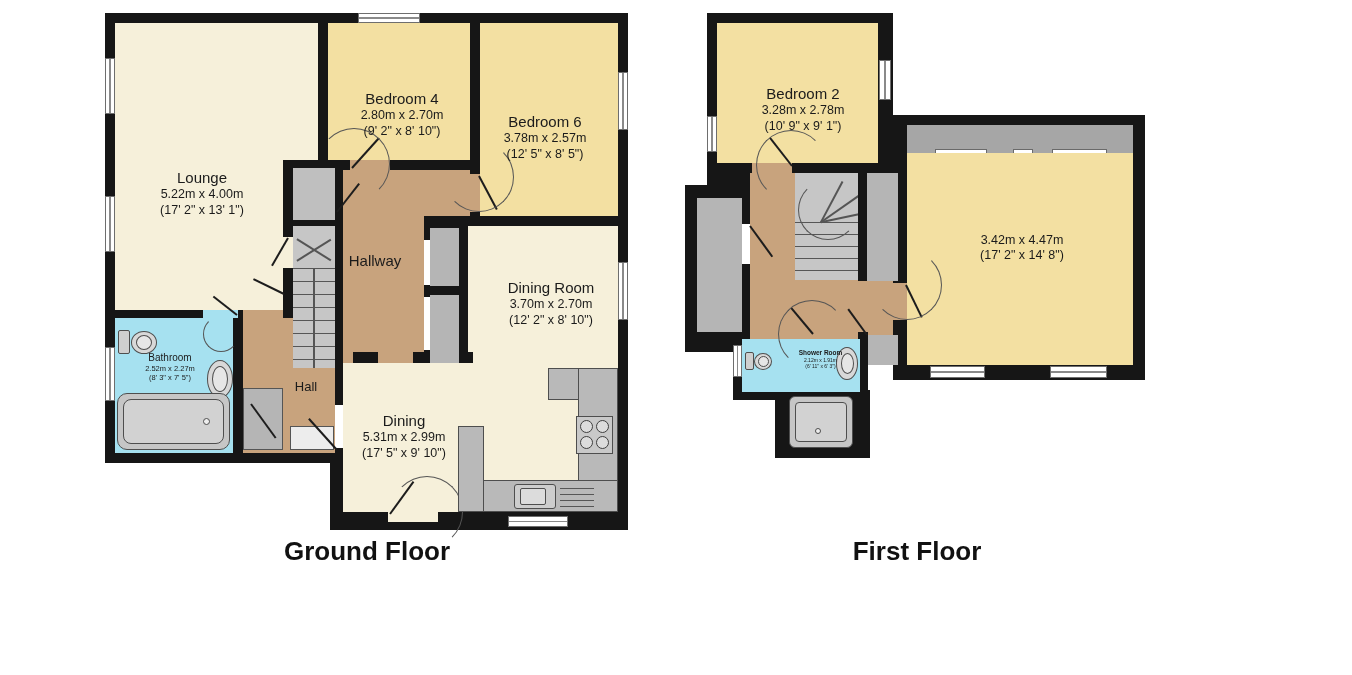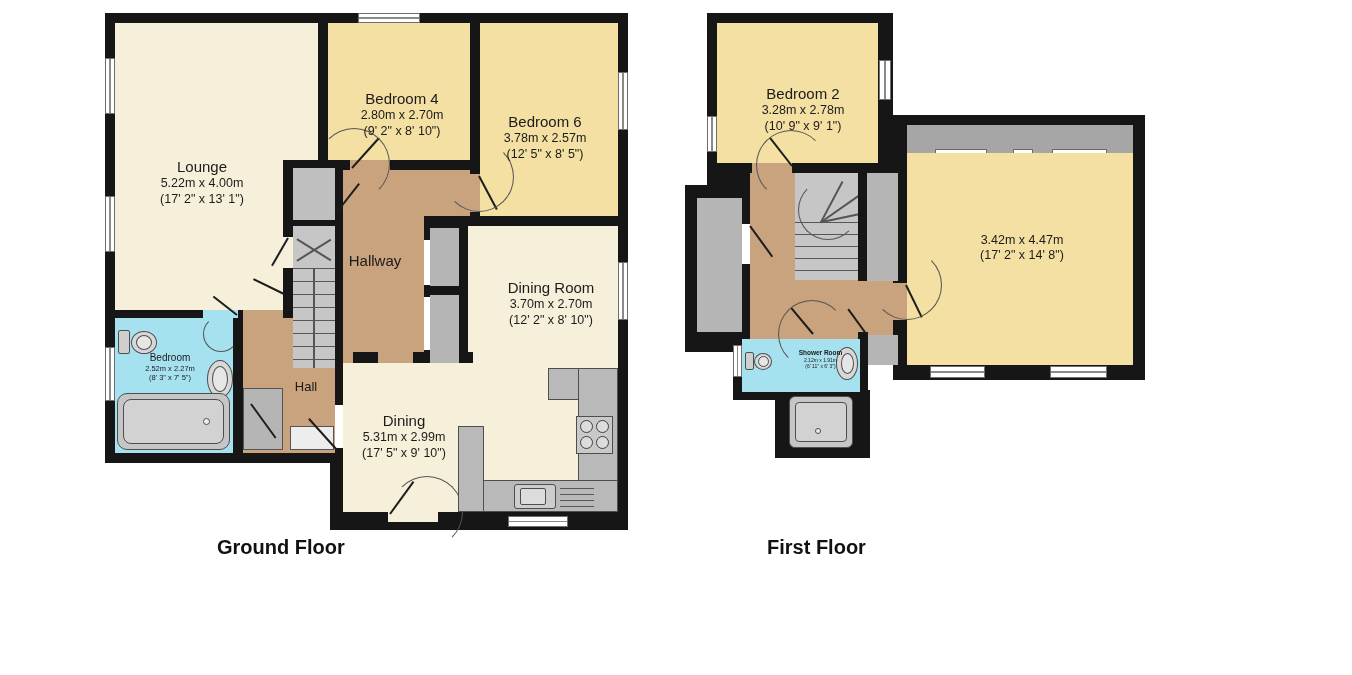--- a/index.html
+++ b/index.html
@@ -27,21 +27,21 @@
   .oval{position:absolute;border:1.5px solid #4e4e4e;border-radius:50%;background:#d8d8d8;box-sizing:border-box;}
   .fixbox{position:absolute;border:1.5px solid #4e4e4e;background:var(--fix);box-sizing:border-box;}
   .tick{position:absolute;background:#fff;border:1px solid #6a6a6a;box-sizing:border-box;}
   .burner{position:absolute;width:13px;height:13px;border:1.5px solid #3f3f3f;border-radius:50%;background:#dcdcdc;box-sizing:border-box;}
   .lbl{position:absolute;text-align:center;line-height:1.22;}
   .lbl .nm{display:block;font-size:15px;}
   .lbl .dm{display:block;font-size:12.5px;}
   .lbl-sm .nm{font-size:10px;} .lbl-sm .dm{font-size:7.5px;}
   .lbl-xs .nm{font-size:6.5px;font-weight:bold;} .lbl-xs .dm{font-size:5px;}
   .one{font-size:15px;}
-  .title{position:absolute;text-align:left;font-size:20px;font-weight:bold;color:#111;}
+  .title{position:absolute;text-align:center;font-size:26px;font-weight:bold;color:#111;}
 </style>
 </head>
 <body>
 
 <div id="stage" style="--wall: #161616; --cream: #f6f0da; --yellow: #f3e0a2; --tan: #c8a37d; --blue: #a6e1f0; --gray: #b5b5b5; --stair: #c6c6c6; --fix: #cfcfcf; --line: #555555;">
 
   <div class="abs" style="left:0;top:0;width:700px;height:675px;">
 
     <div class="wall" style="left:105px;top:13px;width:523px;height:450px;"></div>
     <div class="wall" style="left:330px;top:440px;width:298px;height:90px;"></div>
@@ -136,21 +136,21 @@
 
     <div class="fixbox" style="left:118px;top:330px;width:12px;height:24px;border-radius:2px;"></div>
     <div class="oval" style="left:131px;top:331px;width:26px;height:23px;"></div>
     <div class="oval" style="left:136px;top:335px;width:16px;height:15px;background:#e6e6e6;"></div>
     <div class="oval" style="left:207px;top:360px;width:26px;height:38px;"></div>
     <div class="oval" style="left:212px;top:366px;width:16px;height:26px;background:#e6e6e6;"></div>
     <div class="fixbox" style="left:117px;top:393px;width:113px;height:57px;border-radius:10px;background:#c6c6c6;"></div>
     <div class="fixbox" style="left:123px;top:399px;width:101px;height:45px;border-radius:8px;background:#d2d2d2;"></div>
     <div class="oval" style="left:203px;top:418px;width:7px;height:7px;background:#eee;"></div>
 
-    <div class="lbl" style="left:112px;top:158px;width:180px;">
+    <div class="lbl" style="left:112px;top:169px;width:180px;">
       <span class="nm">Lounge</span>
       <span class="dm">5.22m x 4.00m</span>
       <span class="dm">(17' 2" x 13' 1")</span>
     </div>
     <div class="lbl" style="left:331px;top:90px;width:142px;">
       <span class="nm">Bedroom 4</span>
       <span class="dm">2.80m x 2.70m</span>
       <span class="dm">(9' 2" x 8' 10")</span>
     </div>
     <div class="lbl" style="left:476px;top:113px;width:138px;">
@@ -163,21 +163,21 @@
       <span class="dm">3.70m x 2.70m</span>
       <span class="dm">(12' 2" x 8' 10")</span>
     </div>
     <div class="lbl" style="left:330px;top:251px;width:90px;">
       <span class="one">Hallway</span>
     </div>
     <div class="lbl" style="left:276px;top:376px;width:60px;">
       <span style="font-size:13px;">Hall</span>
     </div>
     <div class="lbl lbl-sm" style="left:120px;top:352px;width:100px;">
-      <span class="nm">Bedroom</span>
+      <span class="nm">Bathroom</span>
       <span class="dm">2.52m x 2.27m</span>
       <span class="dm">(8' 3" x 7' 5")</span>
     </div>
     <div class="lbl" style="left:334px;top:412px;width:140px;">
       <span class="nm">Dining</span>
       <span class="dm">5.31m x 2.99m</span>
       <span class="dm">(17' 5" x 9' 10")</span>
     </div>
     <div class="title" style="left:217px;top:536px;width:300px;">Ground Floor</div>
   </div>

